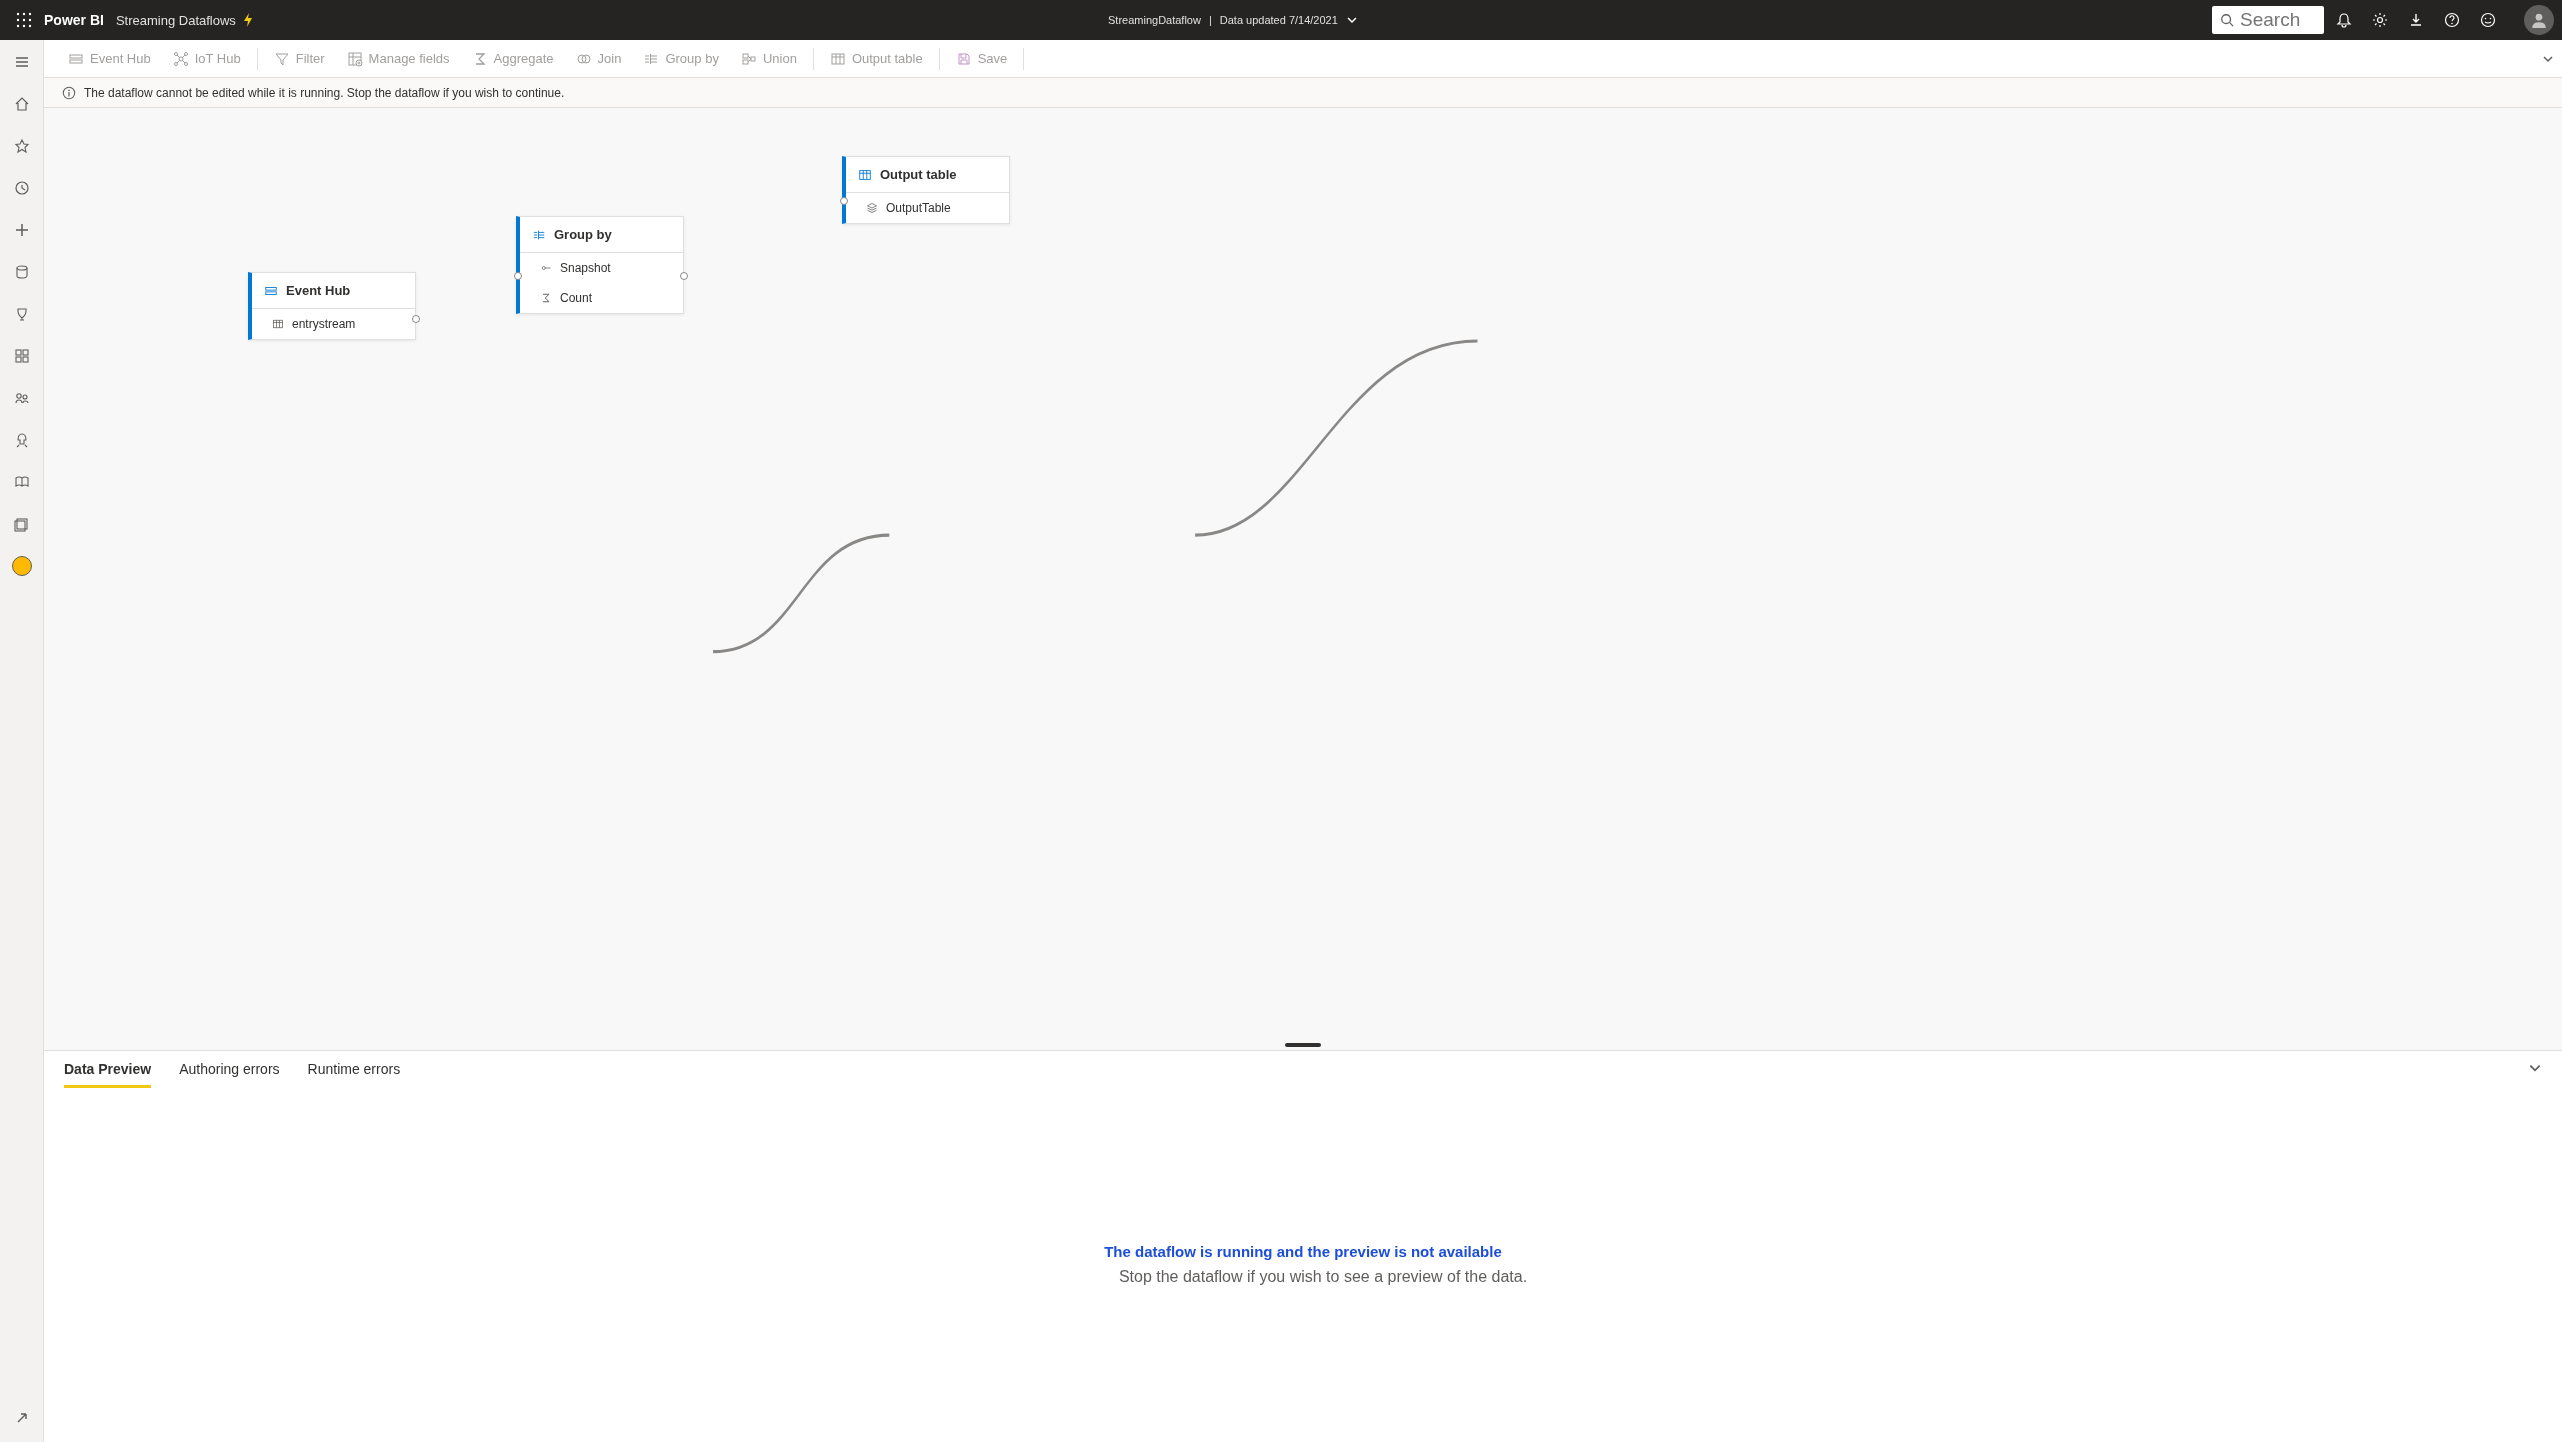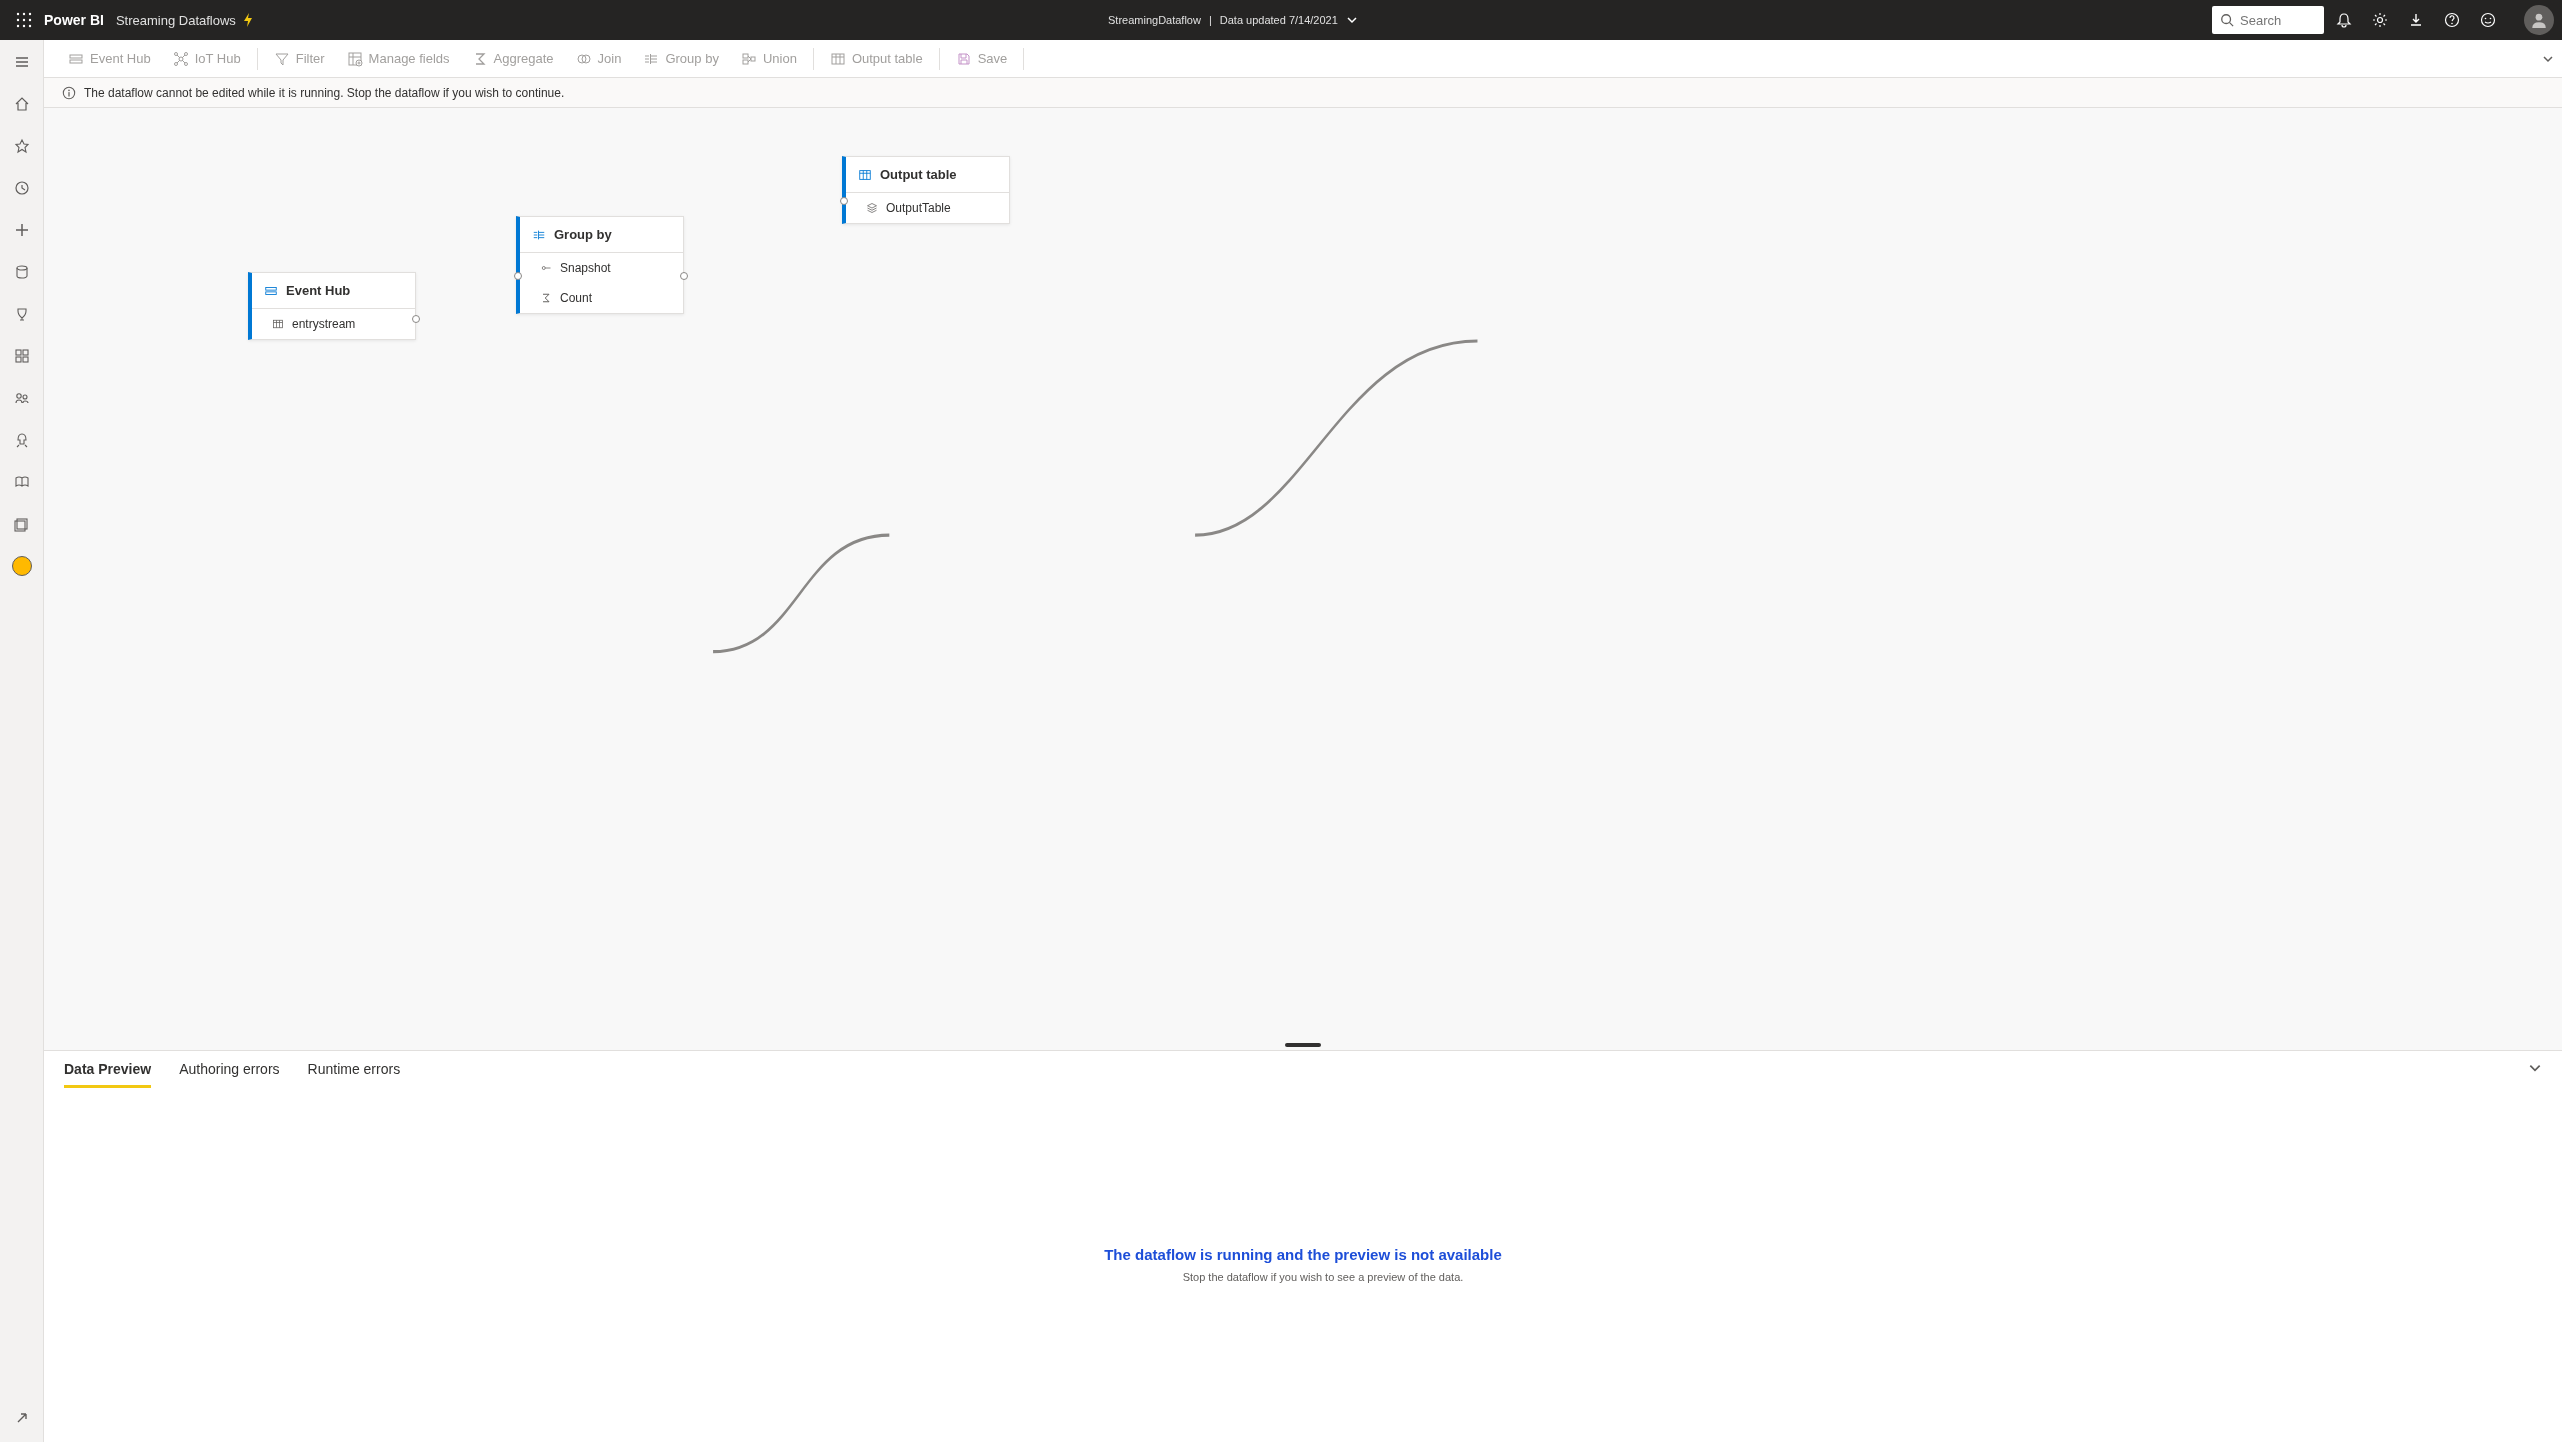--- a/index.html
+++ b/index.html
@@ -6,21 +6,21 @@
 html, body { width: 100%; height: 100%; background: #f3f2f1; overflow: hidden; }
 
 
 .topbar { height: 40px; background: #252423; color: #fff; display: flex; align-items: center; padding: 0 8px; }
 .topbar .waffle { width: 32px; display: flex; align-items: center; justify-content: center; }
 .topbar .brand { font-weight: 600; font-size: 14px; margin-left: 4px; margin-right: 12px; }
 .topbar .subtitle { font-size: 13px; color: #e0e0e0; display: flex; align-items: center; gap: 6px; }
 .topbar .center { flex: 1; display: flex; justify-content: center; align-items: center; }
 .topbar .center-text { font-size: 11px; color: #e0e0e0; display: flex; align-items: center; gap: 8px; }
 .topbar .search { width: 112px; height: 28px; background: #fff; border-radius: 2px; display: flex; align-items: center; padding: 0 8px; gap: 6px; margin-right: 12px; }
-.topbar .search input { border: none; outline: none; font-size: 13px; width: 72px; background: transparent; color: #605e5c; }
+.topbar .search input { border: none; outline: none; font-size: 19px; width: 72px; background: transparent; color: #605e5c; }
 .topbar .right { display: flex; align-items: center; gap: 20px; }
 .topbar .icon-btn { color: #fff; display: flex; align-items: center; justify-content: center; cursor: pointer; }
 .topbar .avatar { width: 30px; height: 30px; border-radius: 50%; background: #605e5c; display: flex; align-items: center; justify-content: center; margin-left: 8px; }
 
 
 .body { display: flex; height: calc(100% - 40px); }
 .leftnav { width: 44px; background: #f3f2f1; border-right: 1px solid #e1dfdd; display: flex; flex-direction: column; align-items: center; padding-top: 10px; gap: 18px; }
 .leftnav .nav-icon { width: 44px; height: 24px; display: flex; align-items: center; justify-content: center; color: #605e5c; cursor: pointer; }
 .leftnav .nav-spacer { flex: 1; }
 .leftnav .nav-bottom { margin-bottom: 12px; }
@@ -59,21 +59,21 @@
 
 
 .bottom { background: #fff; border-top: 1px solid #e1dfdd; display: flex; flex-direction: column; height: 392px; }
 .btabs { display: flex; align-items: center; padding: 10px 20px 0 20px; gap: 28px; position: relative; }
 .btabs .btab { font-size: 14px; color: #323130; padding-bottom: 10px; cursor: pointer; position: relative; }
 .btabs .btab.active { font-weight: 600; }
 .btabs .btab.active::after { content: ""; position: absolute; left: 0; right: 0; bottom: -1px; height: 3px; background: #f2c811; }
 .btabs .collapse { position: absolute; right: 20px; top: 10px; color: #605e5c; cursor: pointer; }
 .bcontent { flex: 1; display: flex; flex-direction: column; justify-content: center; align-items: center; gap: 8px; }
 .bcontent .msg-title { font-size: 15px; font-weight: 600; color: #1d4ed8; }
-.bcontent .msg-sub { font-size: 11px; color: #605e5c; margin-left: 40px; }
+.bcontent .msg-sub { font-size: 16px; color: #605e5c; margin-left: 40px; }
 
 svg { display: block; }
 </style>
 </head>
 <body>
 
 <div class="topbar">
   <div class="waffle icon-btn">
     <svg width="16" height="16" viewBox="0 0 16 16">
         <g fill="#fff">

